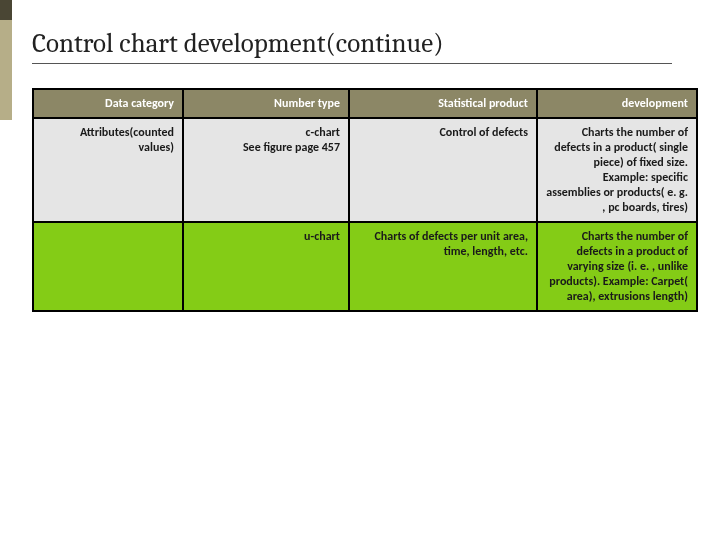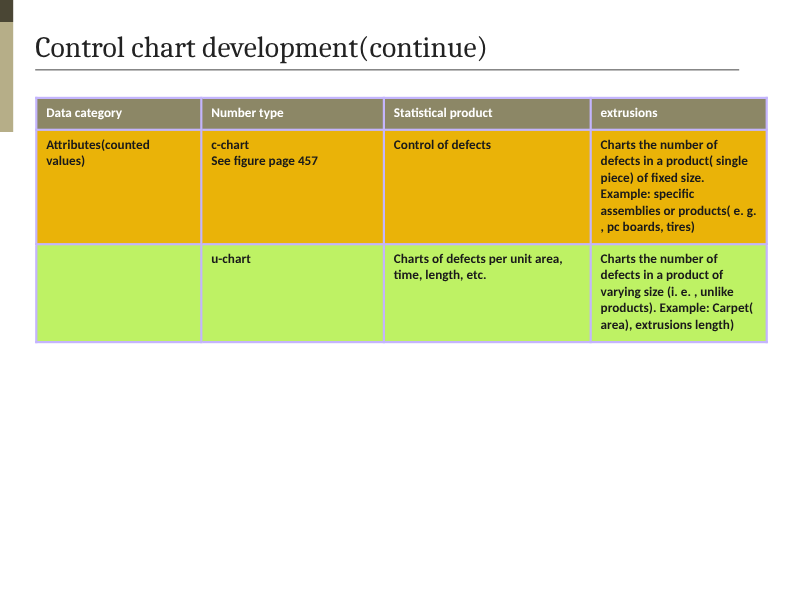--- a/index.html
+++ b/index.html
@@ -45,37 +45,37 @@
     position: absolute;
     left: 32px;
     top: 88px;
     width: 664px;
     border-collapse: collapse;
     table-layout: fixed;
     font-size: 12px;
     line-height: 1.25;
   }
   .tbl th, .tbl td {
-    border: 2px solid #c4b5fd;
+    border: 2px solid #000000;
     padding: 6px 8px;
-    text-align: left;
+    text-align: right;
     vertical-align: top;
   }
   .tbl th {
     background: #8c8766;
     color: #ffffff;
     font-weight: 700;
     font-size: 12px;
   }
   .tbl tr.row-a td {
-    background: #eab308;
+    background: #e5e5e5;
     color: #1a1a1a;
   }
   .tbl tr.row-b td {
-    background: #bef264;
+    background: #84cc16;
     color: #1a1a1a;
   }
   .tbl td, .tbl th {
     word-wrap: break-word;
   }
   .col1 { width: 150px; }
   .col2 { width: 166px; }
   .col3 { width: 188px; }
   .col4 { width: 160px; }
   .bold { font-weight: 700; }
@@ -94,21 +94,21 @@
       <col class="col1">
         <col class="col2">
         <col class="col3">
         <col class="col4">
     </colgroup>
     <thead>
       <tr>
         <th>Data category</th>
         <th>Number type</th>
         <th>Statistical product</th>
-        <th>extrusions</th>
+        <th>development</th>
       </tr>
     </thead>
     <tbody>
       <tr class="row-a">
         <td class="bold">Attributes(counted values)</td>
         <td class="bold" style="white-space:pre-line">c-chart
 See figure page 457</td>
         <td class="bold">Control of defects</td>
         <td class="bold">Charts the number of defects in a product( single piece) of fixed size. Example: specific assemblies or products( e. g. , pc boards, tires)</td>
       </tr>

